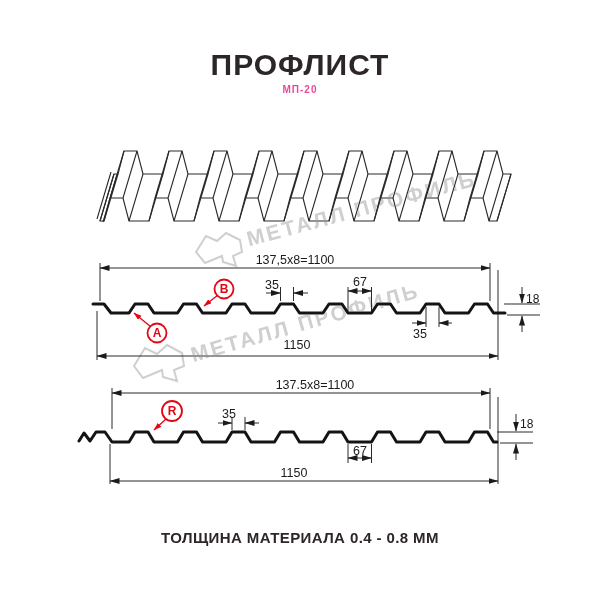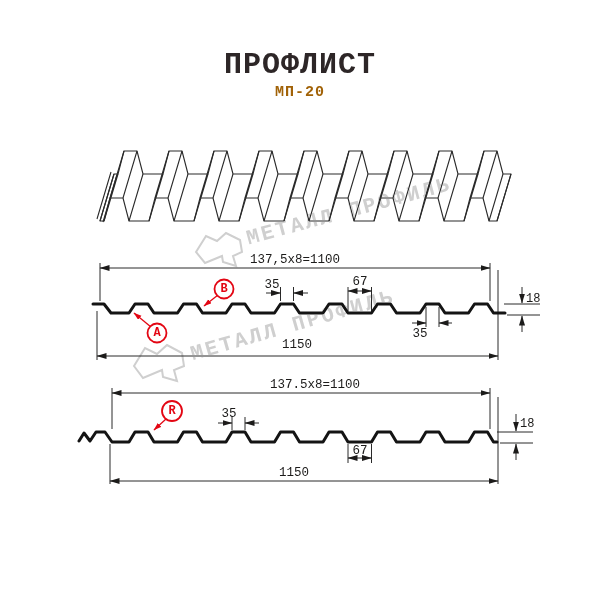--- a/index.html
+++ b/index.html
@@ -1,22 +1,22 @@
 <!DOCTYPE html>
 <html><head>
 <meta charset="utf-8">
 <style>
   html,body{margin:0;padding:0;background:#fff;}
   #stage{position:relative;width:600px;height:600px;background:#fff;overflow:hidden;
-         font-family:Liberation Mono, monospace;color:#1c1b1a;}
+         font-family:Liberation Sans, sans-serif;color:#1c1b1a;}
   svg{position:absolute;left:0;top:0;}
   .title{position:absolute;left:50%;top:48px;transform:translateX(-50%);
          font-size:30px;font-weight:bold;letter-spacing:1px;color:#2d2627;white-space:nowrap;}
   .subtitle{position:absolute;left:50%;top:84px;transform:translateX(-50%);
-         font-size:15px;font-weight:bold;letter-spacing:1px;color:#a16207;white-space:nowrap;}
+         font-size:10px;font-weight:bold;letter-spacing:1px;color:#ec4899;white-space:nowrap;}
   .footer{position:absolute;left:50%;top:529px;transform:translateX(-50%);
          font-size:15px;font-weight:bold;letter-spacing:.4px;color:#2d2627;white-space:nowrap;}
   .dim{position:absolute;font-size:12.5px;color:#1c1b1a;transform:translateX(-50%);white-space:nowrap;}
   .dimL{position:absolute;font-size:12px;color:#1c1b1a;white-space:nowrap;}
   .mark{position:absolute;transform:translate(-50%,-50%);color:#e30613;
         font-size:12px;font-weight:bold;}
   .wm{position:absolute;font-size:21px;font-weight:bold;letter-spacing:2.5px;color:#cfcfcf;
       mix-blend-mode:darken;transform-origin:0 0;white-space:nowrap;}
   .wm1{left:244px;top:228px;transform:rotate(-15deg);}
   .wm2{left:188px;top:344px;transform:rotate(-16deg);}
@@ -118,13 +118,14 @@
   <span class="mark" style="left:157px;top:333px;">A</span>
   <span class="mark" style="left:224px;top:289px;">B</span>
 
   <span class="dim" style="left:315px;top:378px;">137.5x8=1100</span>
   <span class="dim" style="left:229px;top:407px;">35</span>
   <span class="dim" style="left:360px;top:444px;">67</span>
   <span class="dimL" style="left:520px;top:417px;">18</span>
   <span class="dim" style="left:294px;top:466px;">1150</span>
   <span class="mark" style="left:172px;top:411px;">R</span>
 
+  <div class="footer">ТОЛЩИНА МАТЕРИАЛА 0.4 - 0.8 ММ</div>
 </div>
 
 </body></html>

